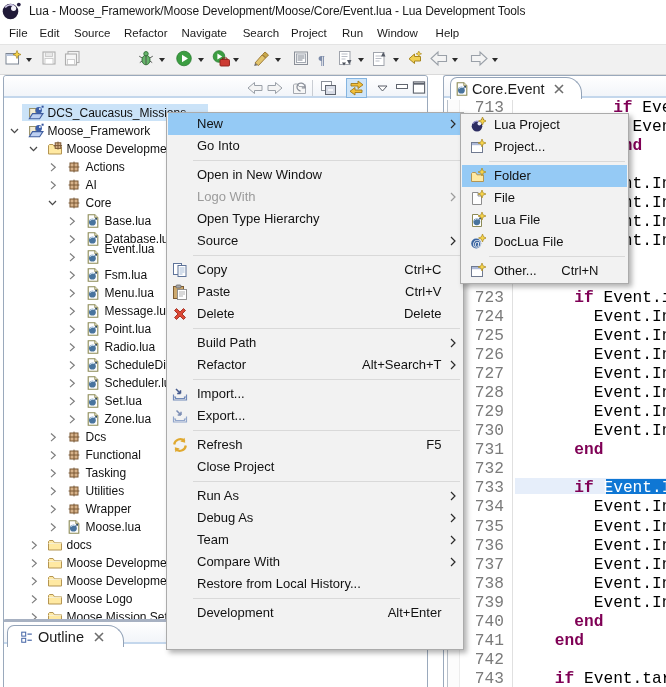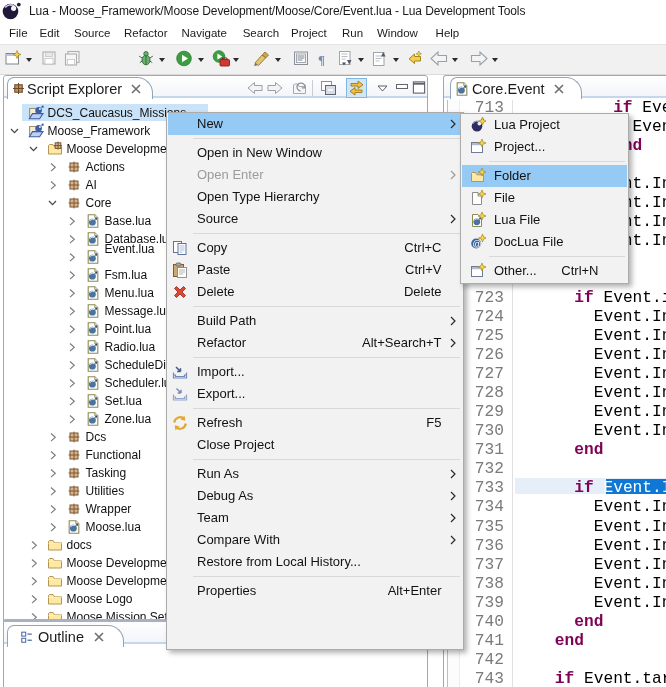--- a/index.html
+++ b/index.html
@@ -163,31 +163,20 @@
       </svg>
       <div class="dd" style="left:452px"></div>
       <svg class="abs" style="left:469.5px;top:50px" width="18" height="17" viewBox="0 0 18 17">
         <path d="M1.5,5.5 L10,5.5 L10,2 L17,8.5 L10,15 L10,11.5 L1.5,11.5 Z" fill="#f4f4f4" stroke="#9aa0a8" stroke-width="1.1"></path>
       </svg>
       <div class="dd" style="left:492px"></div>
     </div>
 
   <div class="panel" id="leftpanel" style="left:3px;top:75px;width:424.5px;height:615px">
     <div class="phead"></div>
-    <div class="ptab" style="left:3px;width:146px">
-      <svg class="abs" style="left:4px;top:4px" width="13" height="13" viewBox="0 0 16 16">
-        <rect x="3.4" y="3.4" width="9.2" height="9.2" fill="#c09060" stroke="#6d4a28" stroke-width="1.3"></rect>
-        <line x1="8" y1="1.2" x2="8" y2="14.8" stroke="#6d4a28" stroke-width="1.3"></line>
-        <line x1="1.2" y1="8" x2="14.8" y2="8" stroke="#6d4a28" stroke-width="1.3"></line>
-      </svg>
-      <span class="lbl" style="left:19px">Script Explorer</span>
-      <svg class="xclose" style="left:123px" width="10" height="10" viewBox="0 0 10 10">
-        <path d="M1,1 L9,9 M9,1 L1,9" stroke="#6e6e6e" stroke-width="1.6"></path>
-      </svg>
-    </div>
     <div class="abs" id="viewbar" style="left:230px;top:1px;width:194px;height:22px">
         <svg class="abs" style="left:13px;top:4px" width="16" height="14" viewBox="0 0 16 14">
           <path d="M15,4.5 L7.5,4.5 L7.5,1.5 L1,7 L7.5,12.5 L7.5,9.5 L15,9.5 Z" fill="#f4f4f4" stroke="#9aa0a8" stroke-width="1"></path>
         </svg>
         <svg class="abs" style="left:33px;top:4px" width="16" height="14" viewBox="0 0 16 14">
           <path d="M1,4.5 L8.5,4.5 L8.5,1.5 L15,7 L8.5,12.5 L8.5,9.5 L1,9.5 Z" fill="#f4f4f4" stroke="#9aa0a8" stroke-width="1"></path>
         </svg>
         <svg class="abs" style="left:58px;top:3px" width="17" height="16" viewBox="0 0 17 16">
           <path d="M1.5,5 L1.5,13.5 L13.5,13.5 L13.5,6.5 L7,6.5 L5.6,4 L2.5,4 Z" fill="#f6f6f6" stroke="#a5a9b0" stroke-width="1"></path>
           <path d="M8.5,11 A4,4 0 1 1 13,7.5 M13,4.5 L13,7.8 L9.8,7.8" fill="none" stroke="#8b909a" stroke-width="1.3"></path>
@@ -517,26 +506,29 @@
   </div>
 
   <div class="menu" id="ctxmenu" style="left:166px;top:112px;width:297.5px;height:538px;padding-bottom:14px">
       <div class="item">
         <div class="hl"></div>
         <span class="txt rel">New</span>
         <svg class="sub rel" viewBox="0 0 6 10">
           <path d="M1,1 L5,5 L1,9" stroke="#2b2b2b" stroke-width="1.2" fill="none"></path>
         </svg>
       </div>
+      <div class="item">
+        <span class="txt rel">Go Into</span>
+      </div>
       <div class="sep"></div>
       <div class="item">
         <span class="txt rel">Open in New Window</span>
       </div>
       <div class="item dis">
-        <span class="txt rel">Open Enter</span>
+        <span class="txt rel">Logo With</span>
         <svg class="sub rel" viewBox="0 0 6 10">
           <path d="M1,1 L5,5 L1,9" stroke="#9b9b9b" stroke-width="1.2" fill="none"></path>
         </svg>
       </div>
       <div class="item">
         <span class="txt rel">Open Type Hierarchy</span>
       </div>
       <div class="item">
         <span class="txt rel">Source</span>
         <svg class="sub rel" viewBox="0 0 6 10">
@@ -626,21 +618,21 @@
         <span class="txt rel">Compare With</span>
         <svg class="sub rel" viewBox="0 0 6 10">
           <path d="M1,1 L5,5 L1,9" stroke="#2b2b2b" stroke-width="1.2" fill="none"></path>
         </svg>
       </div>
       <div class="item">
         <span class="txt rel">Restore from Local History...</span>
       </div>
       <div class="sep"></div>
       <div class="item">
-        <span class="txt rel">Properties</span>
+        <span class="txt rel">Development</span>
         <span class="sc rel">Alt+Enter</span>
       </div>
     </div>
 
   <div class="menu" id="submenu" style="left:459.5px;top:113px;width:169px;height:171px;padding-bottom:1px">
       <div class="item">
         <svg class="micon" viewBox="0 0 16 16">
           <use href="#mi-mluaproj"></use>
         </svg>
         <span class="txt rel">Lua Project</span>

